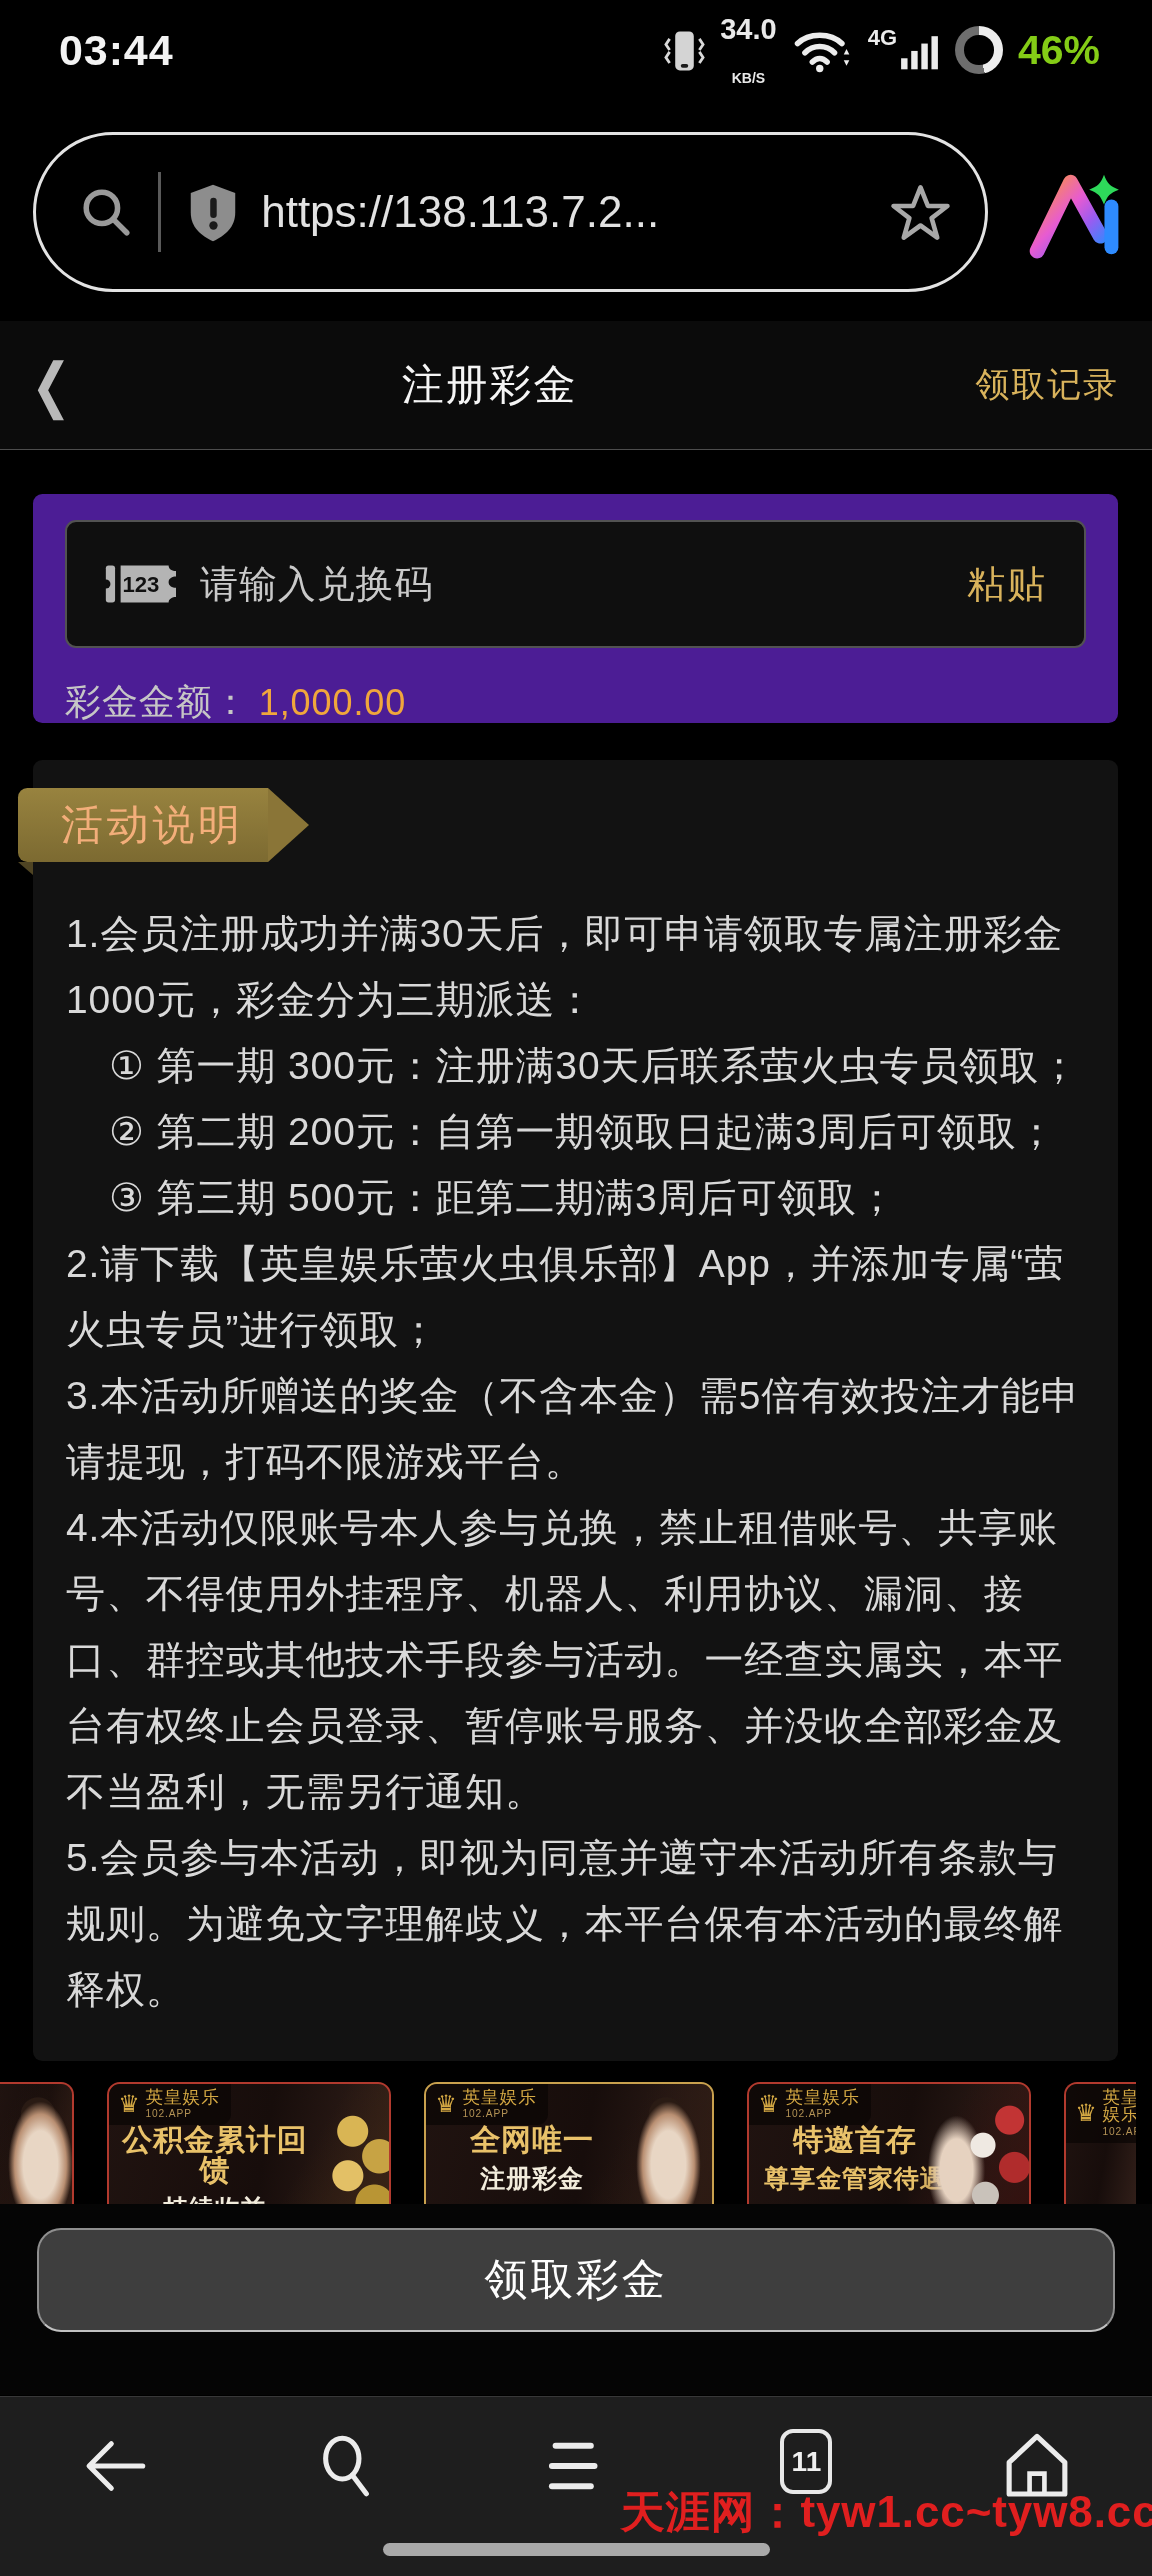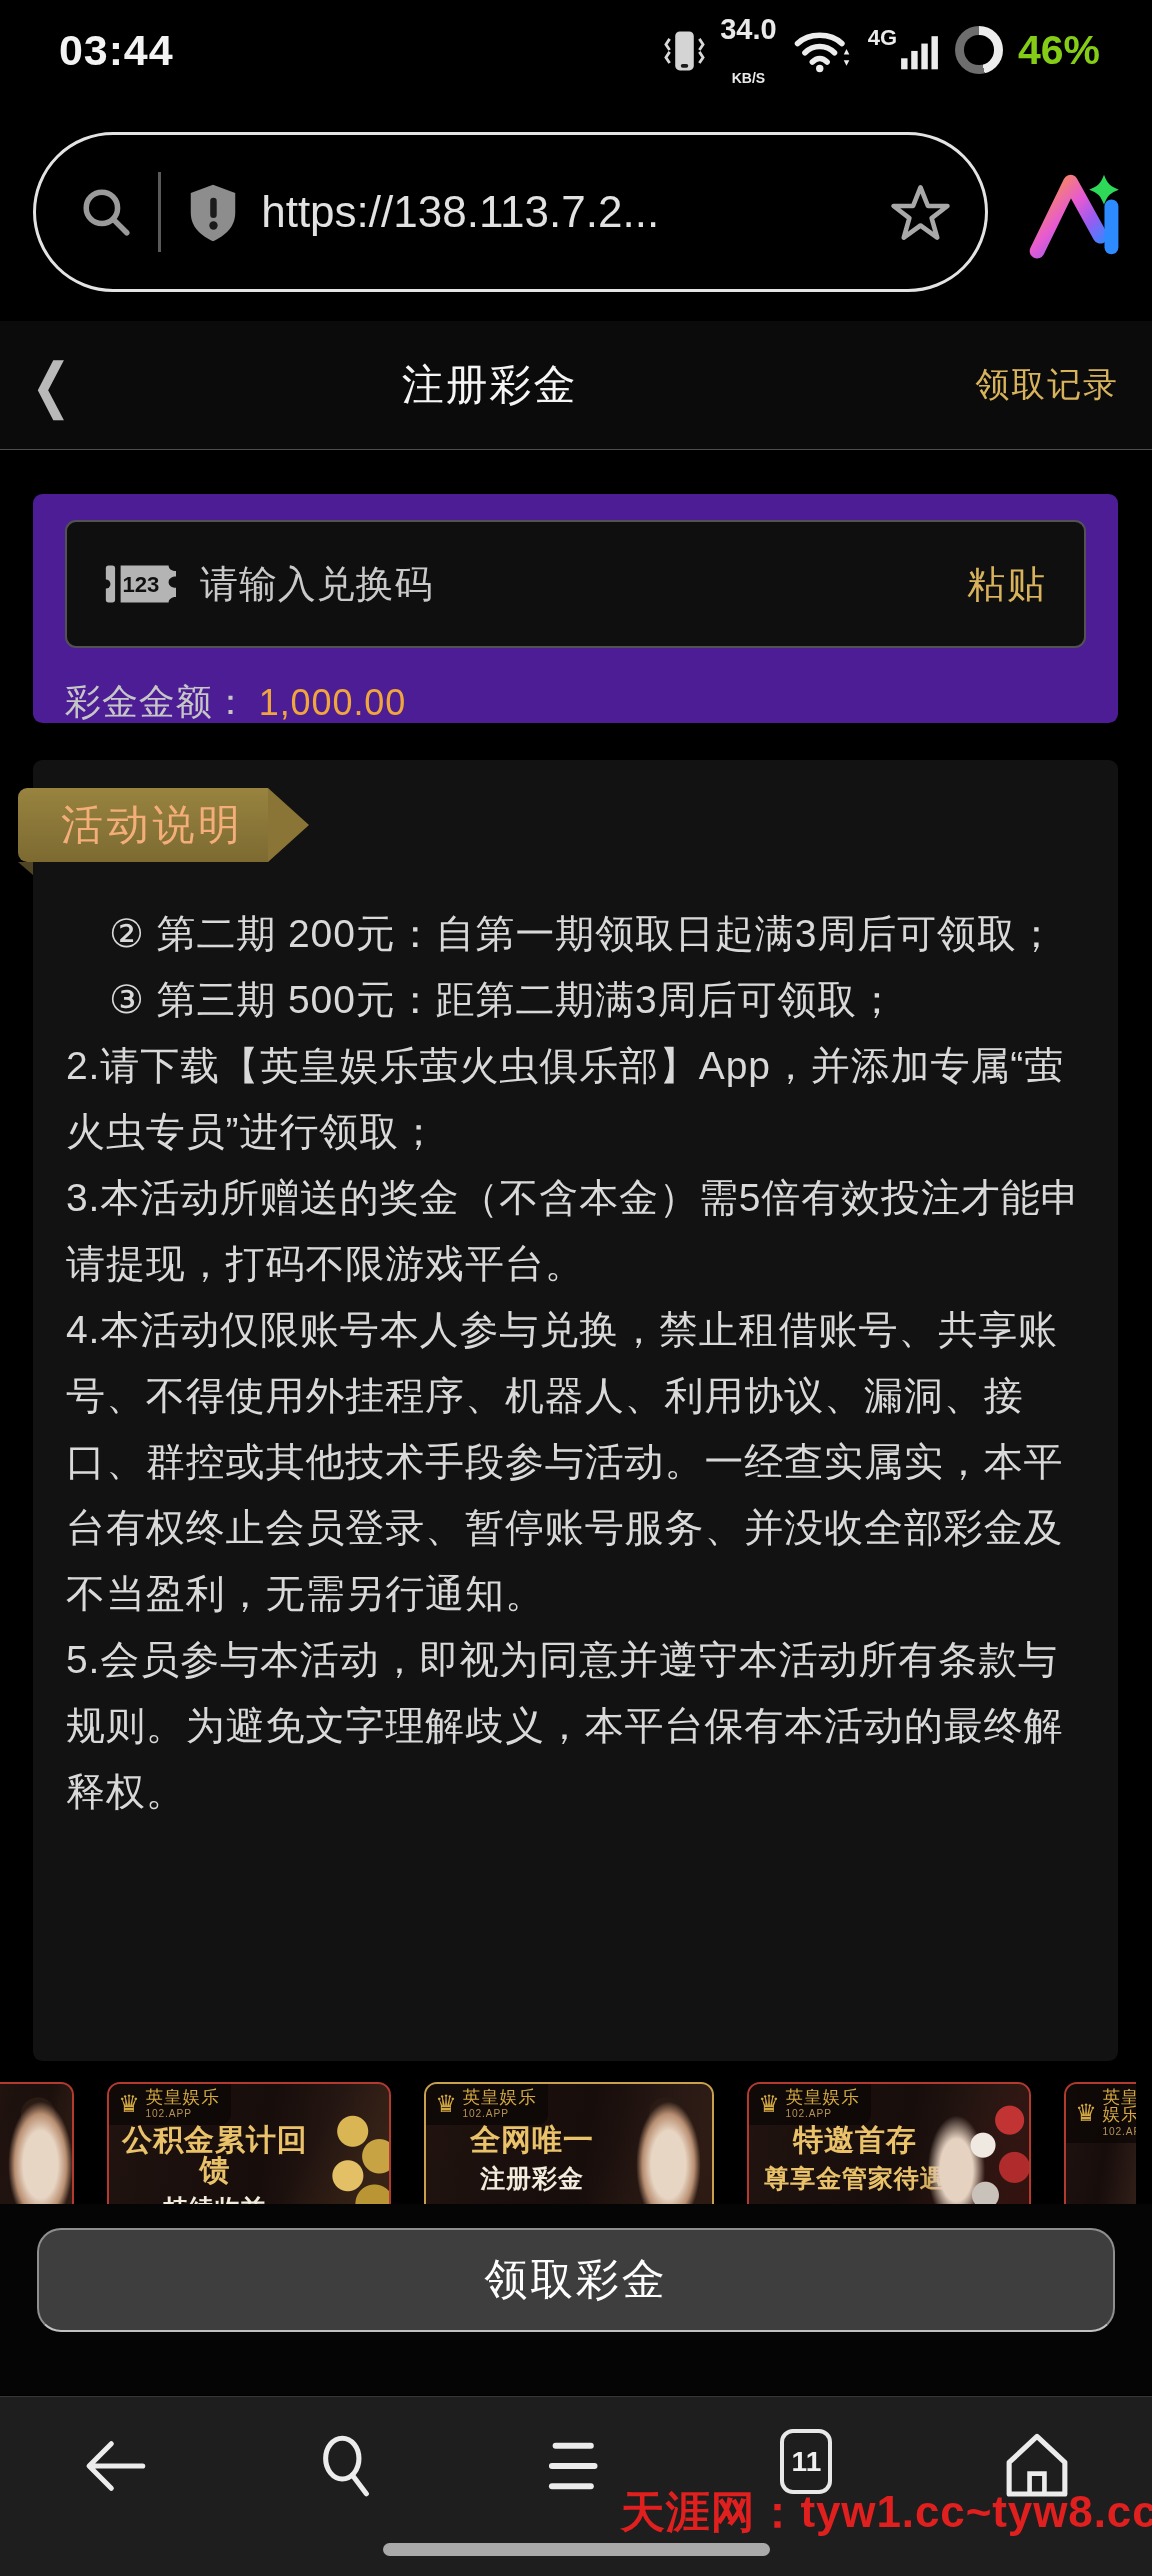--- a/index.html
+++ b/index.html
@@ -205,20 +205,22 @@
     <span class="amount-label">彩金金额：</span>
     <span class="amount-value">1,000.00</span>
   </div>
 </div>
 
 <div class="abs activity-card">
   <div class="ribbon">
     <span class="ribbon-label">活动说明</span>
   </div>
   <div class="terms">
+      <p class="term">1.会员注册成功并满30天后，即可申请领取专属注册彩金1000元，彩金分为三期派送：</p>
+      <p class="term indent">① 第一期 300元：注册满30天后联系萤火虫专员领取；</p>
       <p class="term indent">② 第二期 200元：自第一期领取日起满3周后可领取；</p>
       <p class="term indent">③ 第三期 500元：距第二期满3周后可领取；</p>
       <p class="term">2.请下载【英皇娱乐萤火虫俱乐部】App，并添加专属“萤火虫专员”进行领取；</p>
       <p class="term">3.本活动所赠送的奖金（不含本金）需5倍有效投注才能申请提现，打码不限游戏平台。</p>
       <p class="term">4.本活动仅限账号本人参与兑换，禁止租借账号、共享账号、不得使用外挂程序、机器人、利用协议、漏洞、接口、群控或其他技术手段参与活动。一经查实属实，本平台有权终止会员登录、暂停账号服务、并没收全部彩金及不当盈利，无需另行通知。</p>
       <p class="term">5.会员参与本活动，即视为同意并遵守本活动所有条款与规则。为避免文字理解歧义，本平台保有本活动的最终解释权。</p>
     </div>
 </div>
 
 <div class="abs carousel">

